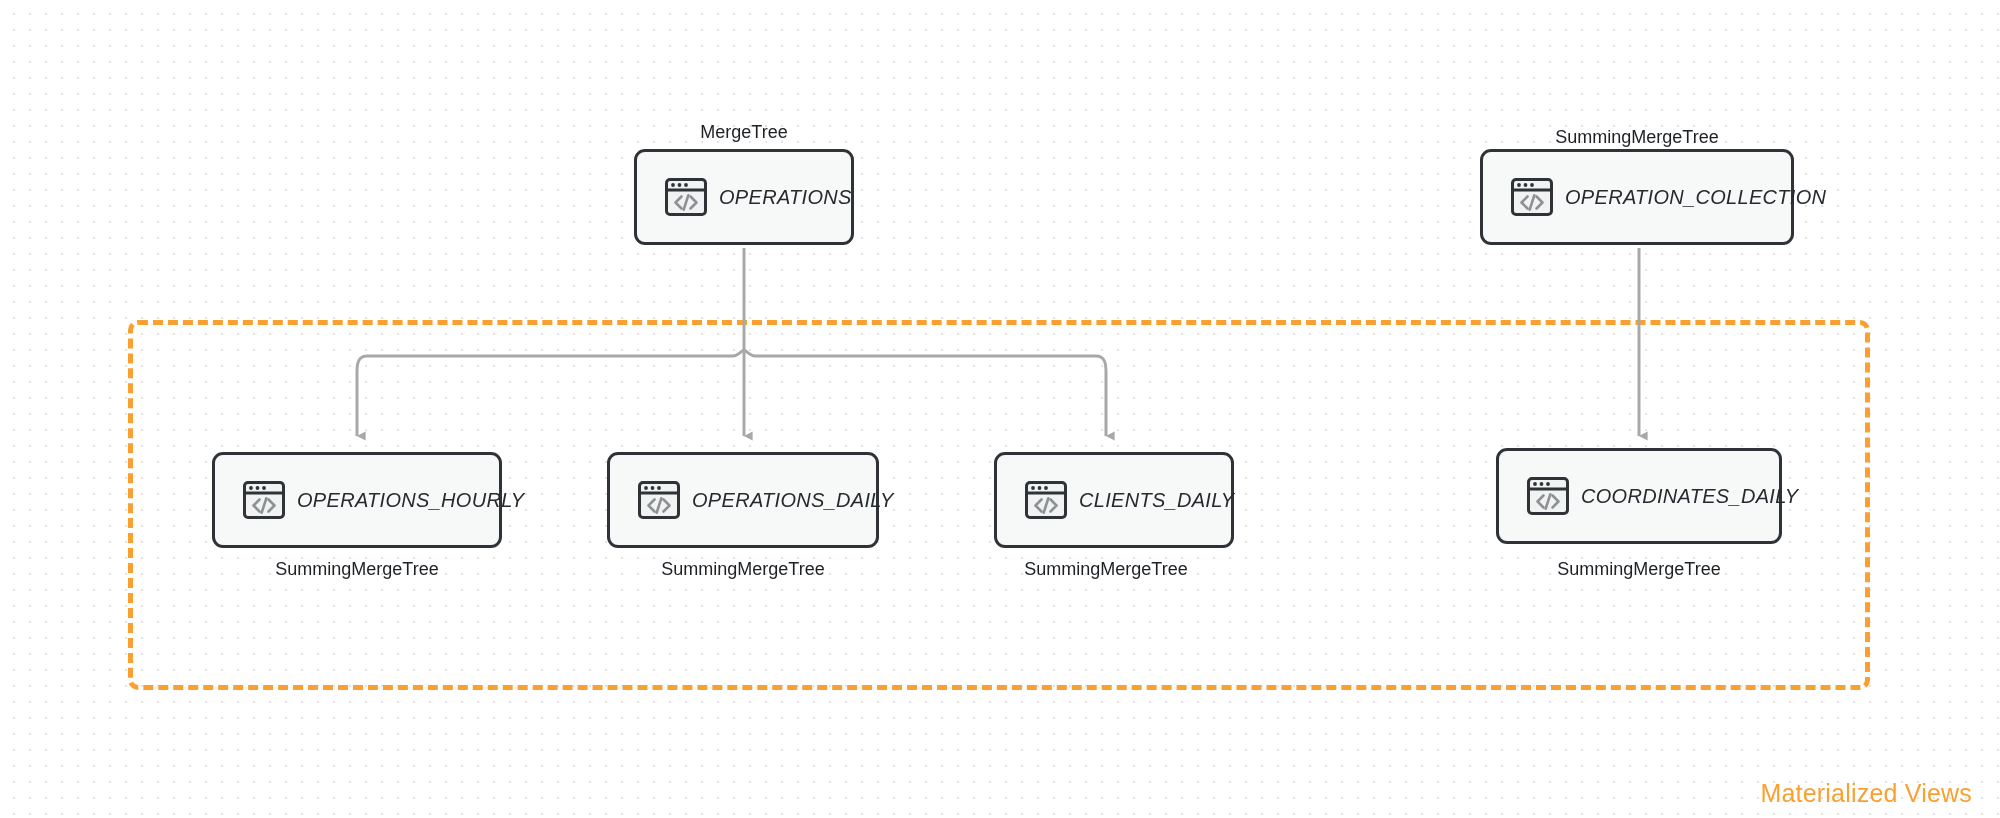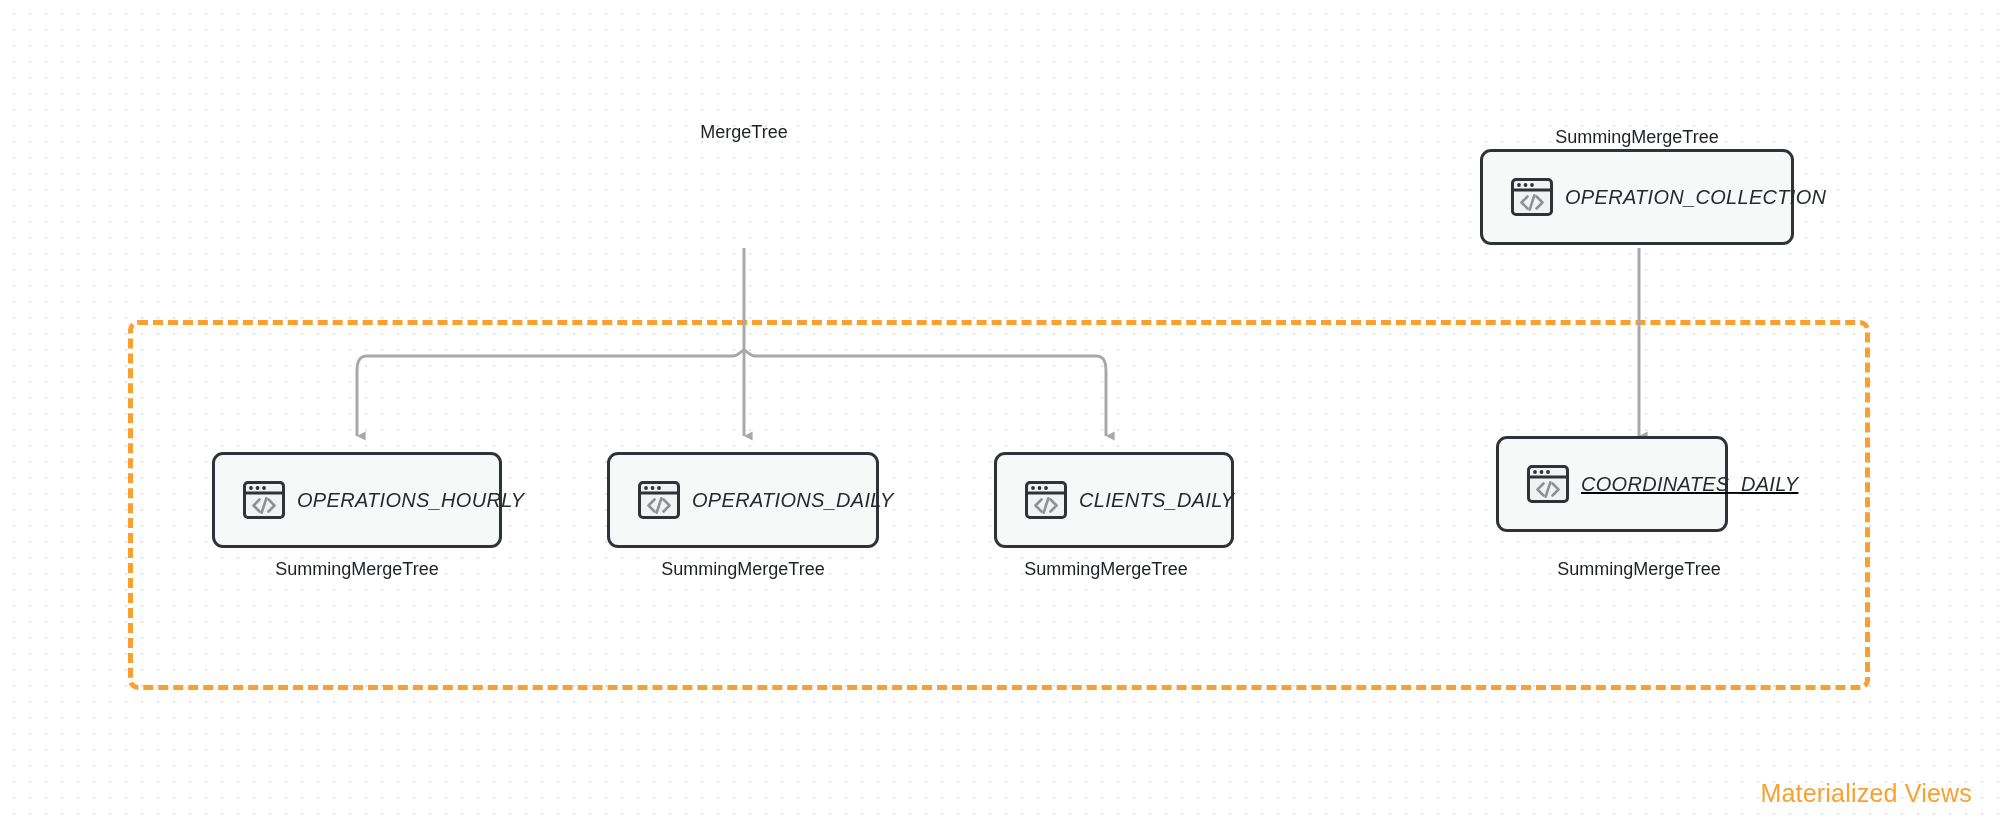--- a/index.html
+++ b/index.html
@@ -87,21 +87,21 @@
     white-space: nowrap;
     text-align: center;
   }
 
   
   #node-operations            { left: 634px;  top: 149px; width: 220px; }
   #node-operation-collection  { left: 1480px; top: 149px; width: 314px; }
   #node-operations-hourly     { left: 212px;  top: 452px; width: 290px; }
   #node-operations-daily      { left: 607px;  top: 452px; width: 272px; }
   #node-clients-daily         { left: 986px;  top: 452px; width: 240px; margin-left: 8px; }
-  #node-coordinates-daily     { left: 1496px; top: 436px; width: 232px; text-decoration: underline; }
+  #node-coordinates-daily     { left: 1496px; top: 448px; width: 286px; }
 
   #label-operations           { left: 634px;  top: 122px; width: 220px; }
   #label-operation-collection { left: 1480px; top: 127px; width: 314px; }
   #label-operations-hourly    { left: 212px;  top: 559px; width: 290px; }
   #label-operations-daily     { left: 607px;  top: 559px; width: 272px; }
   #label-clients-daily        { left: 986px;  top: 559px; width: 240px; }
   #label-coordinates-daily    { left: 1496px; top: 559px; width: 286px; }
 </style>
 </head>
 <body>
@@ -124,20 +124,35 @@
 
     <path d="M744,350 L744,436" fill="none" stroke="#a8a8a8" stroke-width="3" marker-end="url(#arrowhead)"></path>
 
     <path d="M744,350 C748,352 750,356 755,356 L1096,356 C1105,356 1106,364 1106,372 L1106,436" fill="none" stroke="#a8a8a8" stroke-width="3" marker-end="url(#arrowhead)"></path>
 
     <path d="M1639,248 L1639,436" fill="none" stroke="#a8a8a8" stroke-width="3" marker-end="url(#arrowhead)"></path>
   </svg>
 
   <div class="engine-label" id="label-operations">MergeTree</div>
 
+  <div class="node" id="node-operations">
+    <span class="node-icon">
+      <svg viewBox="0 0 46 46" width="46" height="46" xmlns="http://www.w3.org/2000/svg">
+        <rect x="3.5" y="5.5" width="39" height="35" rx="3.5" fill="#f1f2f2" stroke="#2f3338" stroke-width="3"></rect>
+        <path d="M3.5,16 L42.5,16" stroke="#2f3338" stroke-width="3"></path>
+        <circle cx="10" cy="11" r="1.9" fill="#2f3338"></circle>
+        <circle cx="16.5" cy="11" r="1.9" fill="#2f3338"></circle>
+        <circle cx="23" cy="11" r="1.9" fill="#2f3338"></circle>
+        <path d="M18.5,22.5 L12.5,28.5 L18.5,34.5" fill="none" stroke="#8d9094" stroke-width="2.6" stroke-linecap="round" stroke-linejoin="round"></path>
+        <path d="M27.5,22.5 L33.5,28.5 L27.5,34.5" fill="none" stroke="#8d9094" stroke-width="2.6" stroke-linecap="round" stroke-linejoin="round"></path>
+        <path d="M25.3,21.3 L20.7,35.7" fill="none" stroke="#8d9094" stroke-width="2.6" stroke-linecap="round"></path>
+      </svg>
+    </span>
+    <span class="node-label">OPERATIONS</span>
+  </div>
 
   <div class="engine-label" id="label-operation-collection">SummingMergeTree</div>
 
   <div class="node" id="node-operation-collection">
     <span class="node-icon">
       <svg viewBox="0 0 46 46" width="46" height="46" xmlns="http://www.w3.org/2000/svg">
         <rect x="3.5" y="5.5" width="39" height="35" rx="3.5" fill="#f1f2f2" stroke="#2f3338" stroke-width="3"></rect>
         <path d="M3.5,16 L42.5,16" stroke="#2f3338" stroke-width="3"></path>
         <circle cx="10" cy="11" r="1.9" fill="#2f3338"></circle>
         <circle cx="16.5" cy="11" r="1.9" fill="#2f3338"></circle>

